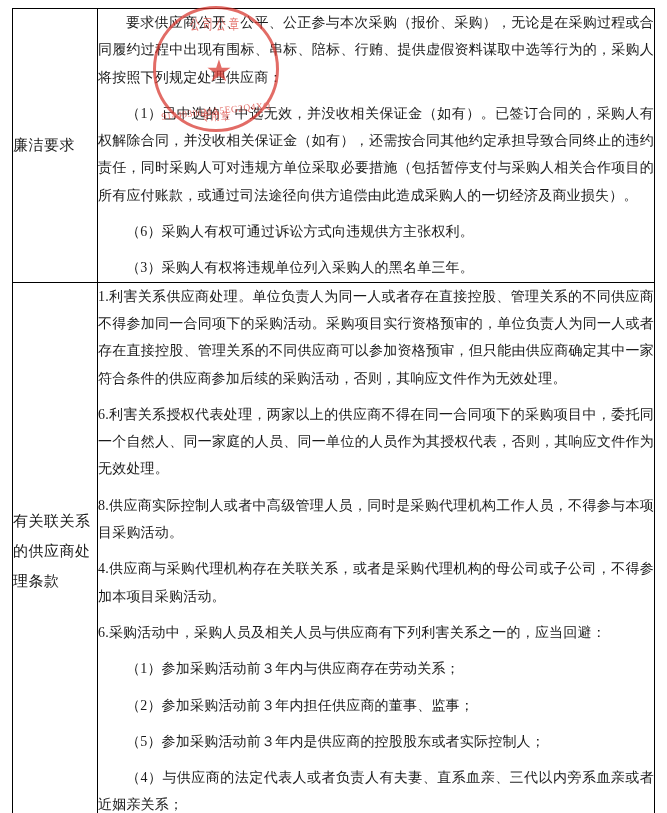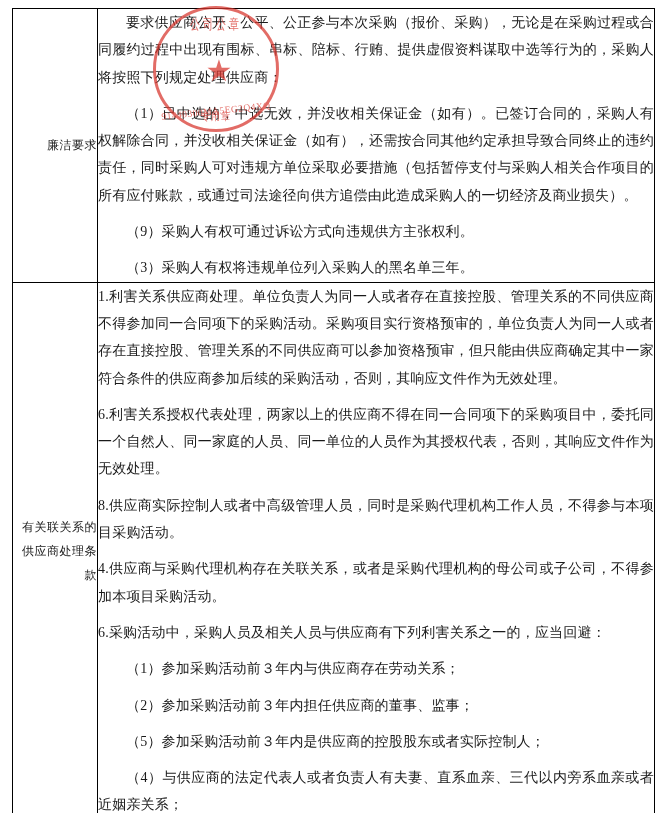--- a/index.html
+++ b/index.html
@@ -27,22 +27,22 @@
     width: 643px;
     table-layout: fixed;
   }
   table.doc-table td {
     border: 1px solid #000;
     vertical-align: middle;
     padding: 0;
   }
   td.label-cell {
     width: 85px;
-    text-align: right;
-    font-size: 12px;
+    text-align: left;
+    font-size: 15px;
     line-height: 2.0;
     letter-spacing: 0.5px;
     padding: 4px 6px;
     vertical-align: middle;
   }
   td.body-cell {
     padding: 10px 11px 10px 12px;
     vertical-align: top;
   }
   p.para {
@@ -135,21 +135,21 @@
     <colgroup>
       <col style="width:85px">
       <col>
     </colgroup>
     <tbody>
       <tr>
         <td class="label-cell">廉洁要求</td>
         <td class="body-cell">
           <p class="para indent">要求供应商公开、公平、公正参与本次采购（报价、采购），无论是在采购过程或合同履约过程中出现有围标、串标、陪标、行贿、提供虚假资料谋取中选等行为的，采购人将按照下列规定处理供应商：</p>
           <p class="para indent">（1）已中选的，中选无效，并没收相关保证金（如有）。已签订合同的，采购人有权解除合同，并没收相关保证金（如有），还需按合同其他约定承担导致合同终止的违约责任，同时采购人可对违规方单位采取必要措施（包括暂停支付与采购人相关合作项目的所有应付账款，或通过司法途径向供方追偿由此造成采购人的一切经济及商业损失）。</p>
-          <p class="para indent">（9）采购人有权可通过诉讼方式向违规供方主张权利。</p>
+          <p class="para indent">（6）采购人有权可通过诉讼方式向违规供方主张权利。</p>
           <p class="para indent">（3）采购人有权将违规单位列入采购人的黑名单三年。</p>
         </td>
       </tr>
       <tr>
         <td class="label-cell">有关联关系的供应商处理条款</td>
         <td class="body-cell">
           <p class="para hang">1.利害关系供应商处理。单位负责人为同一人或者存在直接控股、管理关系的不同供应商不得参加同一合同项下的采购活动。采购项目实行资格预审的，单位负责人为同一人或者存在直接控股、管理关系的不同供应商可以参加资格预审，但只能由供应商确定其中一家符合条件的供应商参加后续的采购活动，否则，其响应文件作为无效处理。</p>
           <p class="para hang">6.利害关系授权代表处理，两家以上的供应商不得在同一合同项下的采购项目中，委托同一个自然人、同一家庭的人员、同一单位的人员作为其授权代表，否则，其响应文件作为无效处理。</p>
           <p class="para hang">8.供应商实际控制人或者中高级管理人员，同时是采购代理机构工作人员，不得参与本项目采购活动。</p>
           <p class="para hang">4.供应商与采购代理机构存在关联关系，或者是采购代理机构的母公司或子公司，不得参加本项目采购活动。</p>

